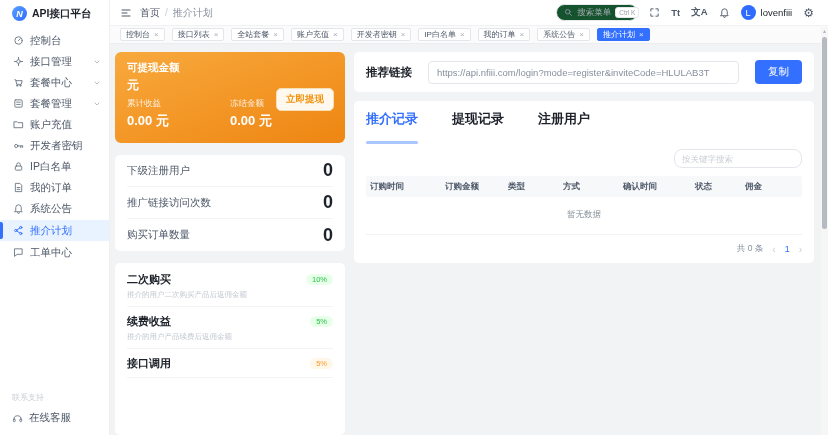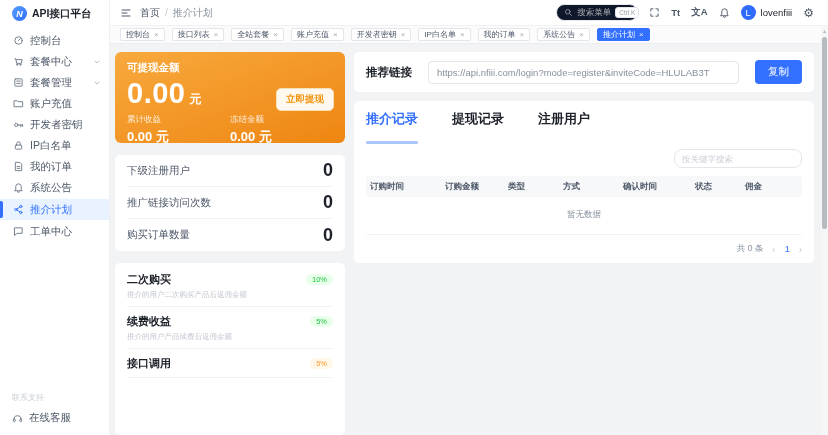--- a/index.html
+++ b/index.html
@@ -29,21 +29,21 @@
   
   .main { flex:1; display:flex; flex-direction:column; min-width:0; }
 
   .topbar { height:26px; background:#fff; border-bottom:1px solid #f0f1f3; display:flex; align-items:center; padding:0 14px 0 10px; gap:8px; flex-shrink:0; }
   .collapse-btn { color:#4e5969; cursor:pointer; display:flex; }
   .crumb { display:flex; align-items:center; gap:5px; font-size:10px; }
   .crumb .home { color:#4e5969; cursor:pointer; }
   .crumb .sep { color:#c9cdd4; }
   .crumb .cur { color:#86909c; }
   .top-right { margin-left:auto; display:flex; align-items:center; gap:11px; }
-  .search-pill { display:flex; align-items:center; gap:4px; background:#0f172a; border:1px solid #e8eaee; border-radius:9px; height:17px; padding:0 5px 0 7px; width:82px; cursor:text; }
+  .search-pill { display:flex; align-items:center; gap:4px; background:#14532d; border:1px solid #e8eaee; border-radius:9px; height:17px; padding:0 5px 0 7px; width:82px; cursor:text; }
   .search-pill .ph { font-size:8.5px; color:#a8abb2; white-space:nowrap; }
   .kbd { font-size:6.5px; color:#9aa0aa; background:#fff; border:1px solid #e5e6eb; border-radius:3px; padding:0px 3px; line-height:9px; white-space:nowrap; }
   .tool-ic { color:#4e5969; cursor:pointer; display:flex; align-items:center; font-size:10px; }
   .txt-ic { font-size:9.5px; color:#4e5969; font-weight:600; letter-spacing:0; }
   .user { display:flex; align-items:center; gap:5px; cursor:pointer; }
   .avatar { width:15px; height:15px; border-radius:50%; background:#2f6bff; color:#fff; font-size:9px; display:flex; align-items:center; justify-content:center; }
   .uname { font-size:9.5px; color:#1d2129; }
   .gear { font-size:12px; color:#4e5969; cursor:pointer; line-height:1; }
 
   .tabbar { height:18px; background:#fbfbfc; border-bottom:1px solid #ebedf0; display:flex; align-items:center; gap:7px; padding:0 10px; flex-shrink:0; }
@@ -130,20 +130,34 @@
       <div class="side-item">
         <span class="si-icon">
             <svg width="11" height="11" viewBox="0 0 24 24" fill="none" stroke="currentColor" stroke-width="2" stroke-linecap="round">
               <circle cx="12" cy="12" r="8"></circle>
               <path d="M12 12l4-4"></path>
             </svg>
           </span>
         <span class="si-label">控制台</span>
       </div>
 
+      <div class="side-item">
+        <span class="si-icon">
+            <svg width="11" height="11" viewBox="0 0 24 24" fill="none" stroke="currentColor" stroke-width="2" stroke-linecap="round">
+              <circle cx="12" cy="12" r="4"></circle>
+              <path d="M12 3v4M12 17v4M3 12h4M17 12h4"></path>
+            </svg>
+          </span>
+        <span class="si-label">接口管理</span>
+        <span class="chev">
+            <svg width="8" height="8" viewBox="0 0 24 24" fill="none" stroke="currentColor" stroke-width="2.5" stroke-linecap="round">
+              <path d="M6 9l6 6 6-6"></path>
+            </svg>
+          </span>
+      </div>
 
       <div class="side-item">
         <span class="si-icon">
             <svg width="11" height="11" viewBox="0 0 24 24" fill="none" stroke="currentColor" stroke-width="2" stroke-linecap="round">
               <path d="M4 6h2l2 10h10l2-8H7"></path>
               <circle cx="9" cy="19" r="1.3"></circle>
               <circle cx="16" cy="19" r="1.3"></circle>
             </svg>
           </span>
         <span class="si-label">套餐中心</span>
@@ -339,21 +353,20 @@
         </span>
     </div>
 
     <div class="content">
 
       <div class="left-col">
 
         <div class="wallet">
           <div class="w-title">可提现金额</div>
           <div class="amount">
-            <span class="big">0.00</span>
             <span class="unit">元</span>
           </div>
           <button class="withdraw-btn">立即提现</button>
           <div class="w-stats">
             <div class="w-stat">
               <div class="lbl">累计收益</div>
               <div class="val">0.00 元</div>
             </div>
             <div class="w-stat">
               <div class="lbl">冻结金额</div>

